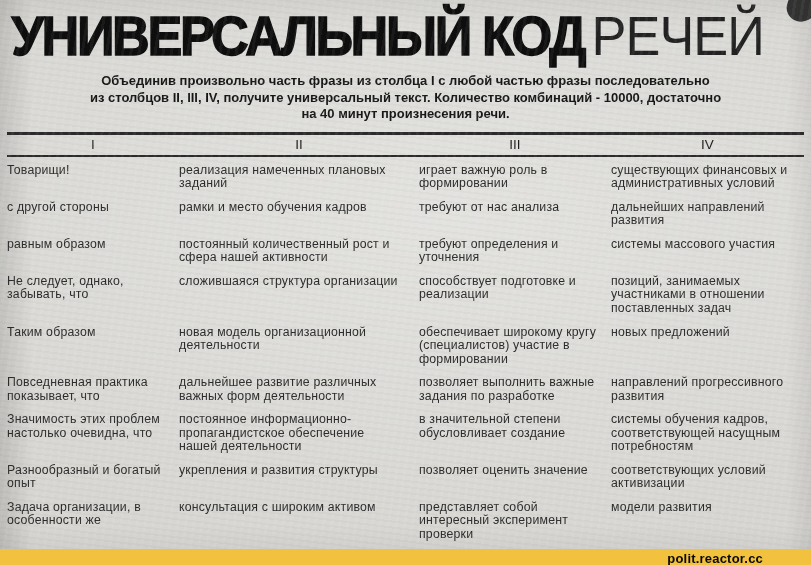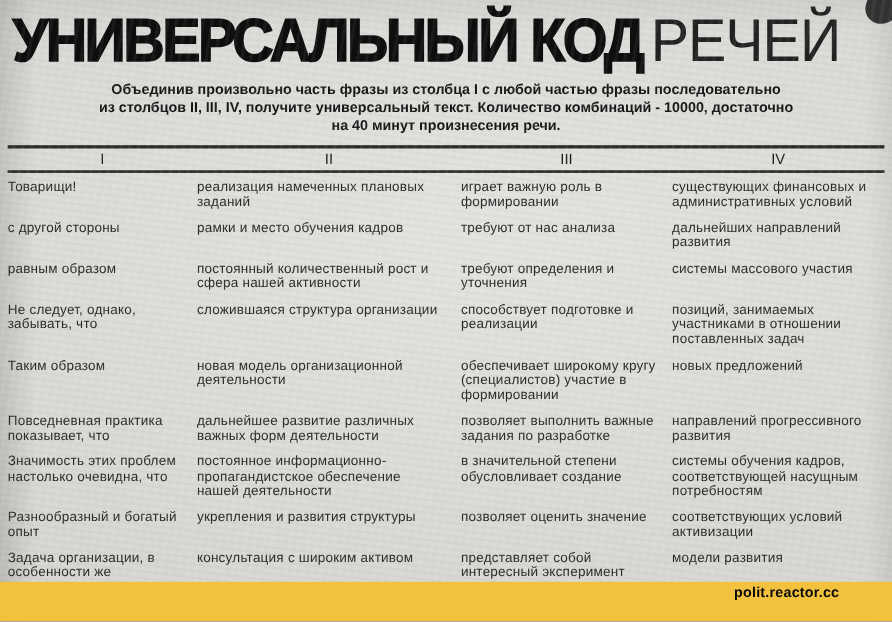--- a/index.html
+++ b/index.html
@@ -58,21 +58,21 @@
     padding:2px 0 3px 0;text-align:center;
   }
   .speech-table td{
     vertical-align:top;
     font-size:12.3px;line-height:1.1;color:#2b2b2b;
     padding:5px 14px 5px 0;
     letter-spacing:.2px;
   }
   .speech-table tbody tr:first-child td{padding-top:7px;}
   .footer-bar{
-    position:absolute;left:0;right:0;bottom:0;height:36px;
+    position:absolute;left:0;right:0;bottom:0;height:16px;
     z-index:6;
   }
   .footer-bar .bar-label{
     position:absolute;right:48px;top:2px;
     font-weight:700;font-size:13px;color:#0a0a0a;
     letter-spacing:.2px;
   }
 </style>
 </head>
 <body>

